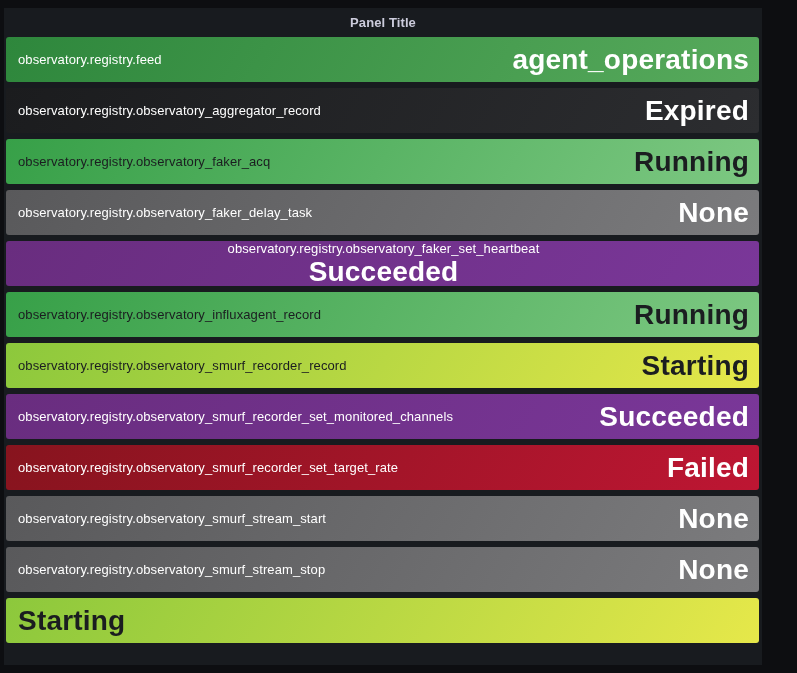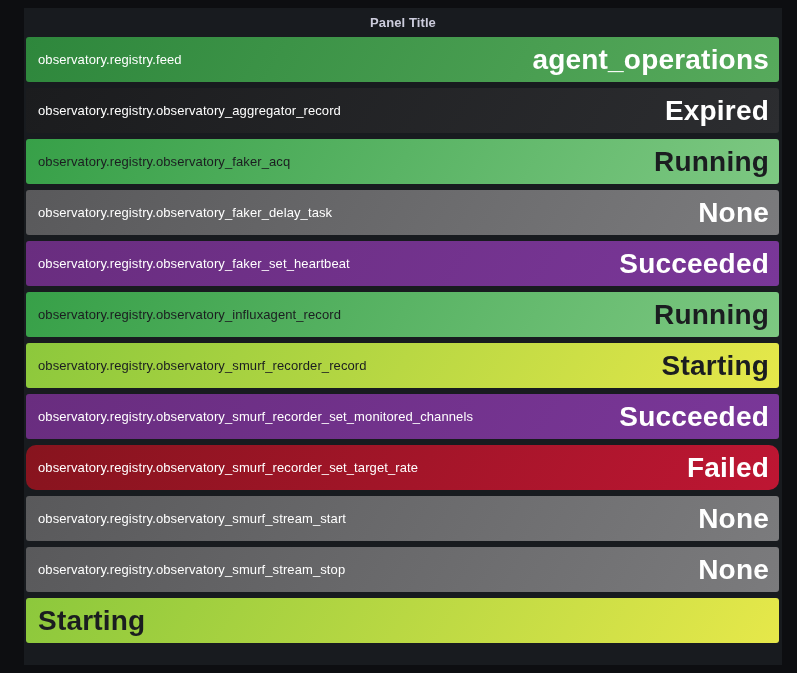--- a/index.html
+++ b/index.html
@@ -12,21 +12,21 @@
     font-family: "Liberation Sans", "DejaVu Sans", sans-serif;
   }
   .page {
     position: relative;
     width: 797px;
     height: 673px;
     background: #0d0e11;
   }
   .panel {
     position: absolute;
-    left: 24px;
+    left: 4px;
     top: 8px;
     width: 758px;
     height: 657px;
     background: #181b1f;
     box-sizing: border-box;
   }
   .panel-header {
     height: 29px;
     display: flex;
     align-items: center;
@@ -91,41 +91,41 @@
   <div class="status-row" style="background: linear-gradient(120deg, rgb(55, 160, 72), rgb(125, 200, 130));">
     <span class="metric-label text-dark">observatory.registry.observatory_faker_acq</span>
     <span class="status-value text-dark">Running</span>
   </div>
 
   <div class="status-row" style="background: linear-gradient(120deg, rgb(89, 89, 91), rgb(123, 123, 125));">
     <span class="metric-label text-light">observatory.registry.observatory_faker_delay_task</span>
     <span class="status-value text-light">None</span>
   </div>
 
-  <div class="status-row" style="background: linear-gradient(120deg, rgb(105, 45, 127), rgb(122, 55, 153));">
+  <div class="status-row" style="background: linear-gradient(120deg, rgb(105, 45, 127), rgb(122, 55, 153)); flex-direction: column;">
     <span class="metric-label text-light">observatory.registry.observatory_faker_set_heartbeat</span>
     <span class="status-value text-light">Succeeded</span>
   </div>
 
   <div class="status-row" style="background: linear-gradient(120deg, rgb(55, 160, 72), rgb(125, 200, 130));">
     <span class="metric-label text-dark">observatory.registry.observatory_influxagent_record</span>
     <span class="status-value text-dark">Running</span>
   </div>
 
   <div class="status-row" style="background: linear-gradient(120deg, rgb(140, 200, 60), rgb(230, 232, 74));">
     <span class="metric-label text-dark">observatory.registry.observatory_smurf_recorder_record</span>
     <span class="status-value text-dark">Starting</span>
   </div>
 
   <div class="status-row" style="background: linear-gradient(120deg, rgb(105, 45, 127), rgb(122, 55, 153));">
     <span class="metric-label text-light">observatory.registry.observatory_smurf_recorder_set_monitored_channels</span>
     <span class="status-value text-light">Succeeded</span>
   </div>
 
-  <div class="status-row" style="background: linear-gradient(120deg, rgb(135, 20, 30), rgb(190, 22, 51)); border-radius: 10px;">
+  <div class="status-row" style="background: linear-gradient(120deg, rgb(135, 20, 30), rgb(190, 22, 51));">
     <span class="metric-label text-light">observatory.registry.observatory_smurf_recorder_set_target_rate</span>
     <span class="status-value text-light">Failed</span>
   </div>
 
   <div class="status-row" style="background: linear-gradient(120deg, rgb(89, 89, 91), rgb(123, 123, 125));">
     <span class="metric-label text-light">observatory.registry.observatory_smurf_stream_start</span>
     <span class="status-value text-light">None</span>
   </div>
 
   <div class="status-row" style="background: linear-gradient(120deg, rgb(89, 89, 91), rgb(123, 123, 125));">

